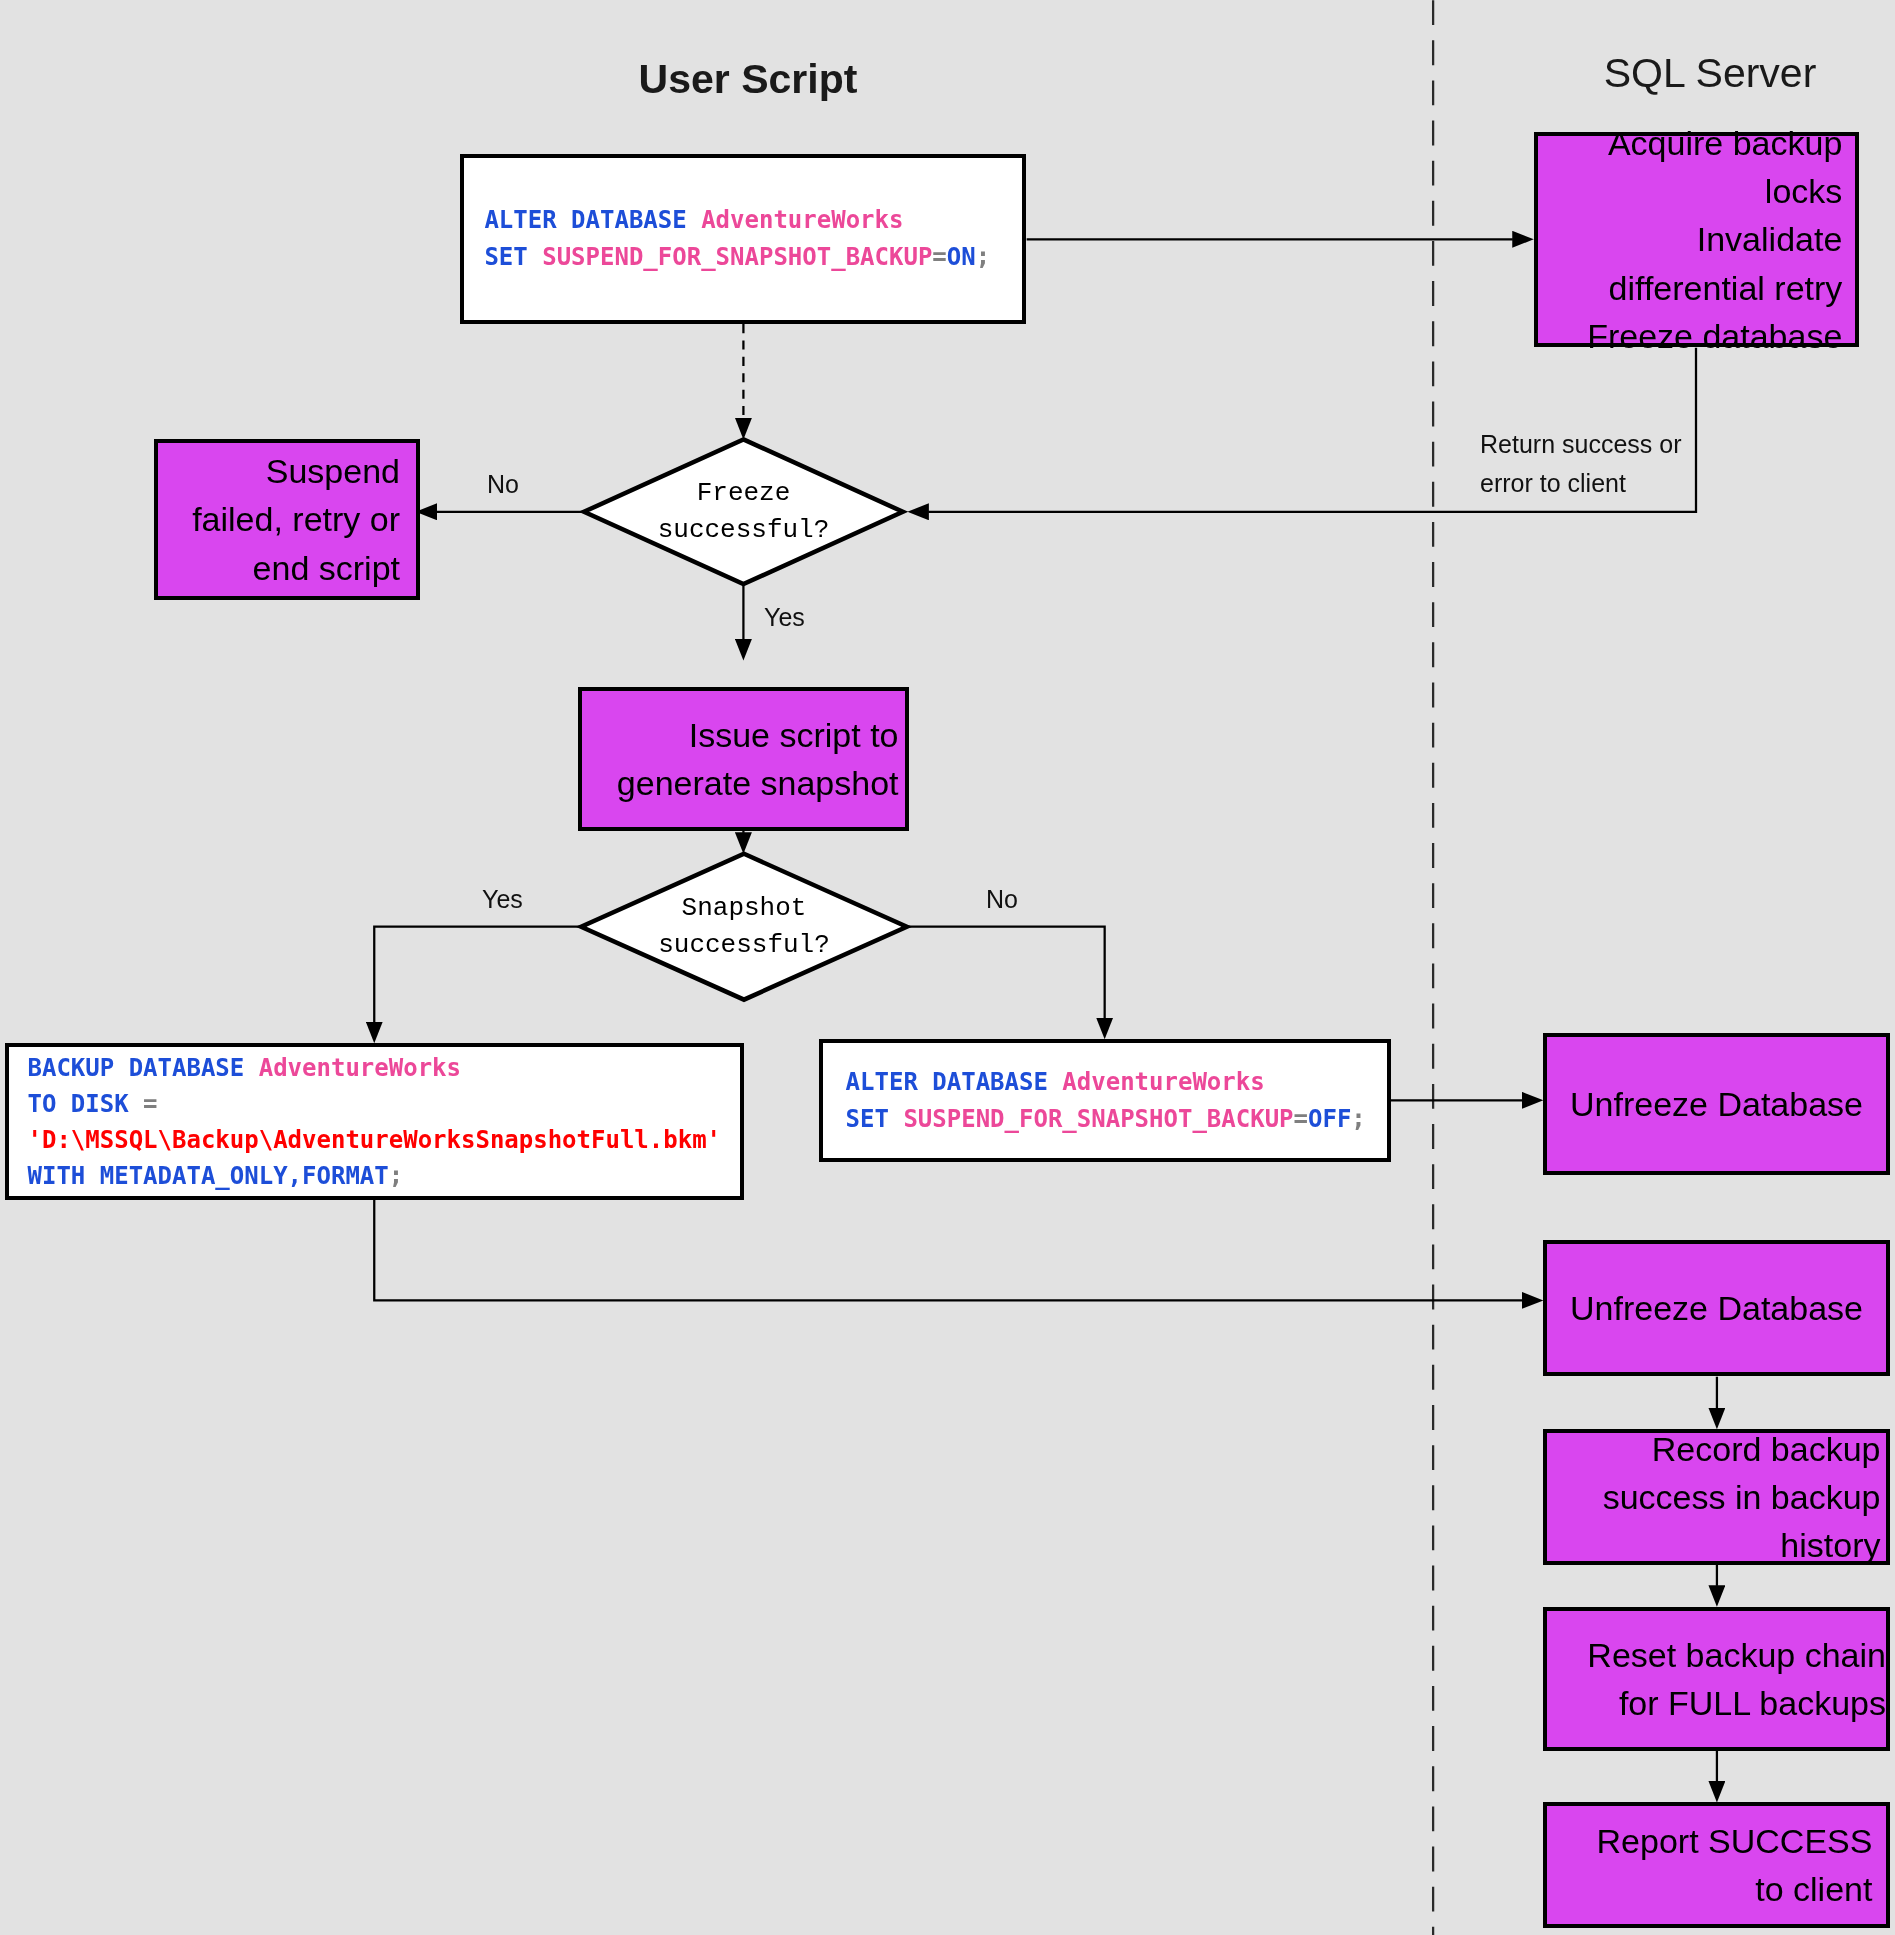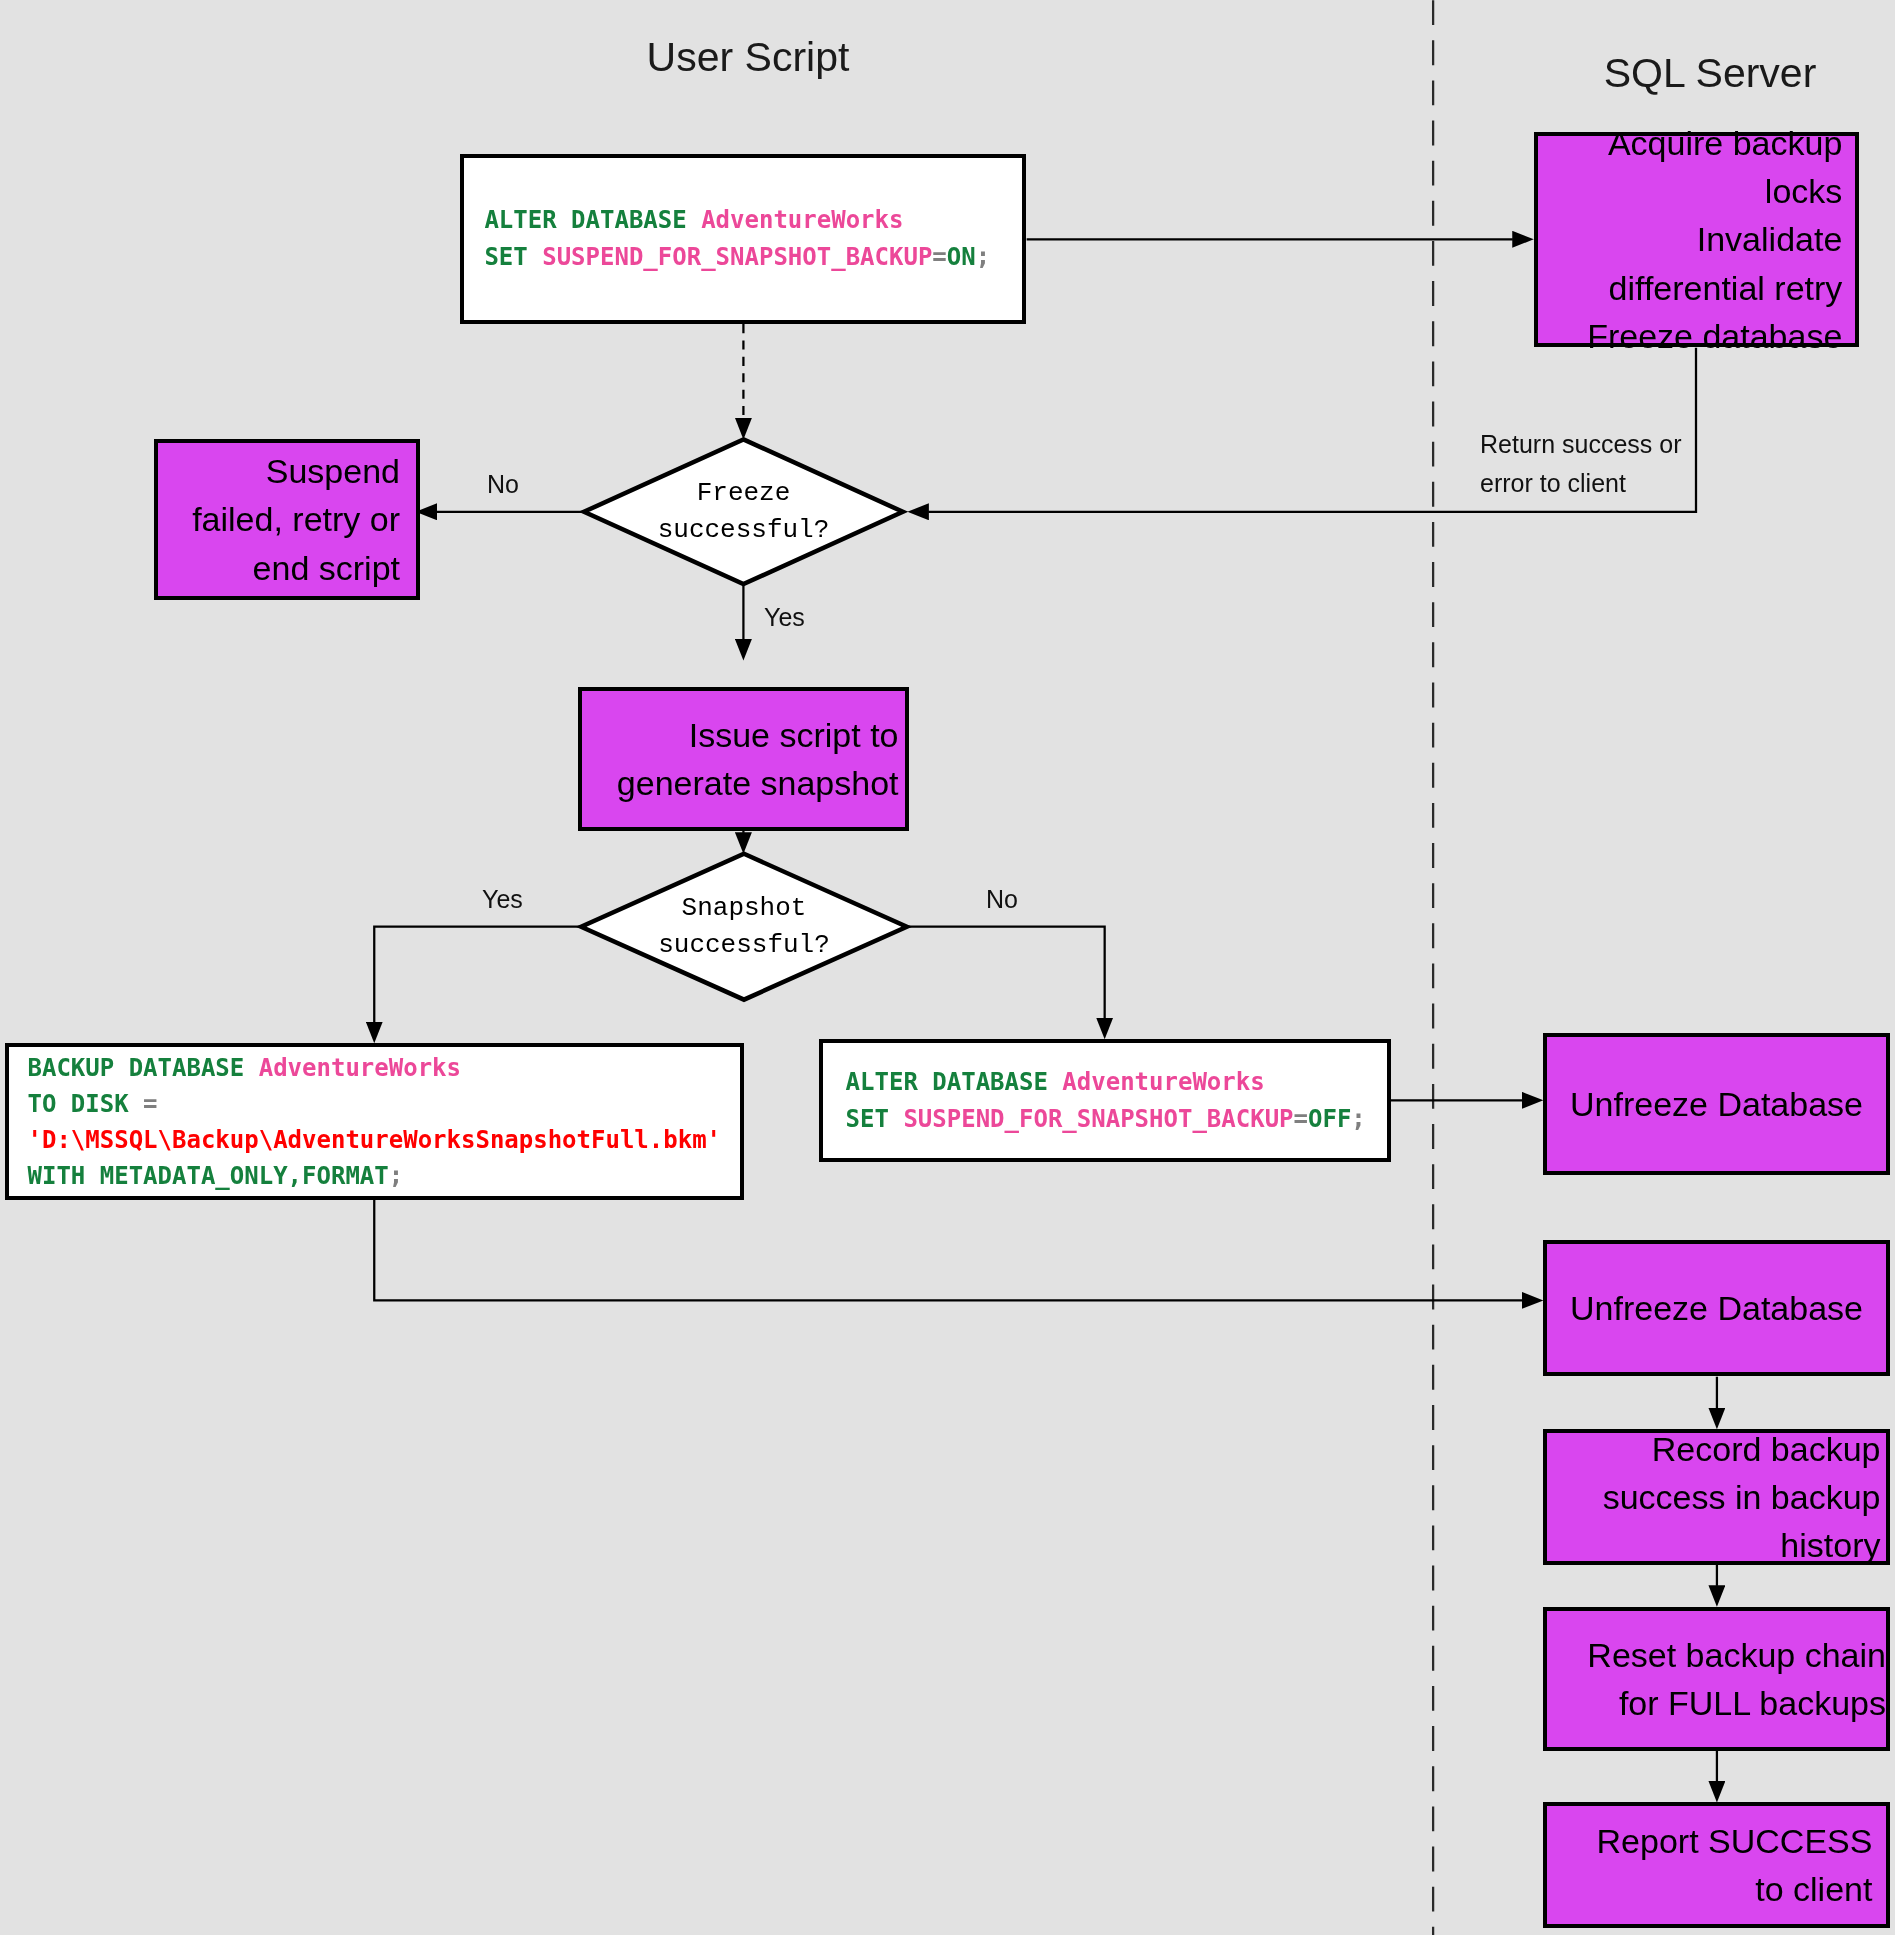--- a/index.html
+++ b/index.html
@@ -19,21 +19,21 @@
   }
   .node .inner{max-width:92%;}
   .code-node{
     position:absolute;box-sizing:border-box;background:#ffffff;border:4px solid #000;
     display:flex;flex-direction:column;justify-content:center;
     font-family:"DejaVu Sans Mono","Liberation Mono",monospace;
     font-size:24px;font-weight:700;text-align:left;
   }
   .code-line{white-space:pre;line-height:37px;}
   .code-node.small-lh .code-line{line-height:36px;}
-  .tk-keyword{color:#15803d;}
+  .tk-keyword{color:#1d4ed8;}
   .tk-plain{color:#ec4899;}
   .tk-operator{color:#7f7f7f;}
   .tk-string{color:#ff0000;}
   .diamond-label{
     position:absolute;display:flex;align-items:center;justify-content:center;
     text-align:center;font-size:26px;line-height:1.42;font-family:Liberation Mono, monospace;
   }
   .diamond-label .inner{max-width:187px;}
   .edge-label{position:absolute;font-size:25px;color:#111;}
   .note{
@@ -70,21 +70,21 @@
     <path class="edge" d="M2460 1946 H2693" marker-end="url(#arrow)"></path>
     <path class="edge" d="M662 2122 V2300 H2693" marker-end="url(#arrow)"></path>
     <path class="edge" d="M3037 2435 V2491" marker-end="url(#arrow)"></path>
     <path class="edge" d="M3037 2768 V2805" marker-end="url(#arrow)"></path>
     <path class="edge" d="M3037 3096 V3151" marker-end="url(#arrow)"></path>
 
     <polygon class="diamond" points="1315,777 1597,905 1315,1033 1033,905"></polygon>
     <polygon class="diamond" points="1316,1510 1604,1639 1316,1768 1028,1639"></polygon>
   </svg>
 
-  <div class="col-title" style="left:522px;top:34px;width:452px;">User Script</div>
+  <div class="col-title" style="left:522px;top:56px;width:452px;font-weight:bold;">User Script</div>
   <div class="col-title" style="left:1498px;top:50px;width:424px;">SQL Server</div>
 
   <div class="code-node" style="left:460px;top:154px;width:566px;height:170px;padding-left:20.4px;">
     <div class="code-line"><span class="tk-keyword">ALTER DATABASE</span><span class="tk-plain"> AdventureWorks</span></div>
     <div class="code-line"><span class="tk-keyword">SET</span><span class="tk-plain"> SUSPEND_FOR_SNAPSHOT_BACKUP</span><span class="tk-operator">=</span><span class="tk-keyword">ON</span><span class="tk-operator">;</span></div>
   </div>
 
   <div class="node" style="left:1534px;top:132px;width:325px;height:215px;">
     <div class="inner">
       <div>Acquire backup locks</div>

